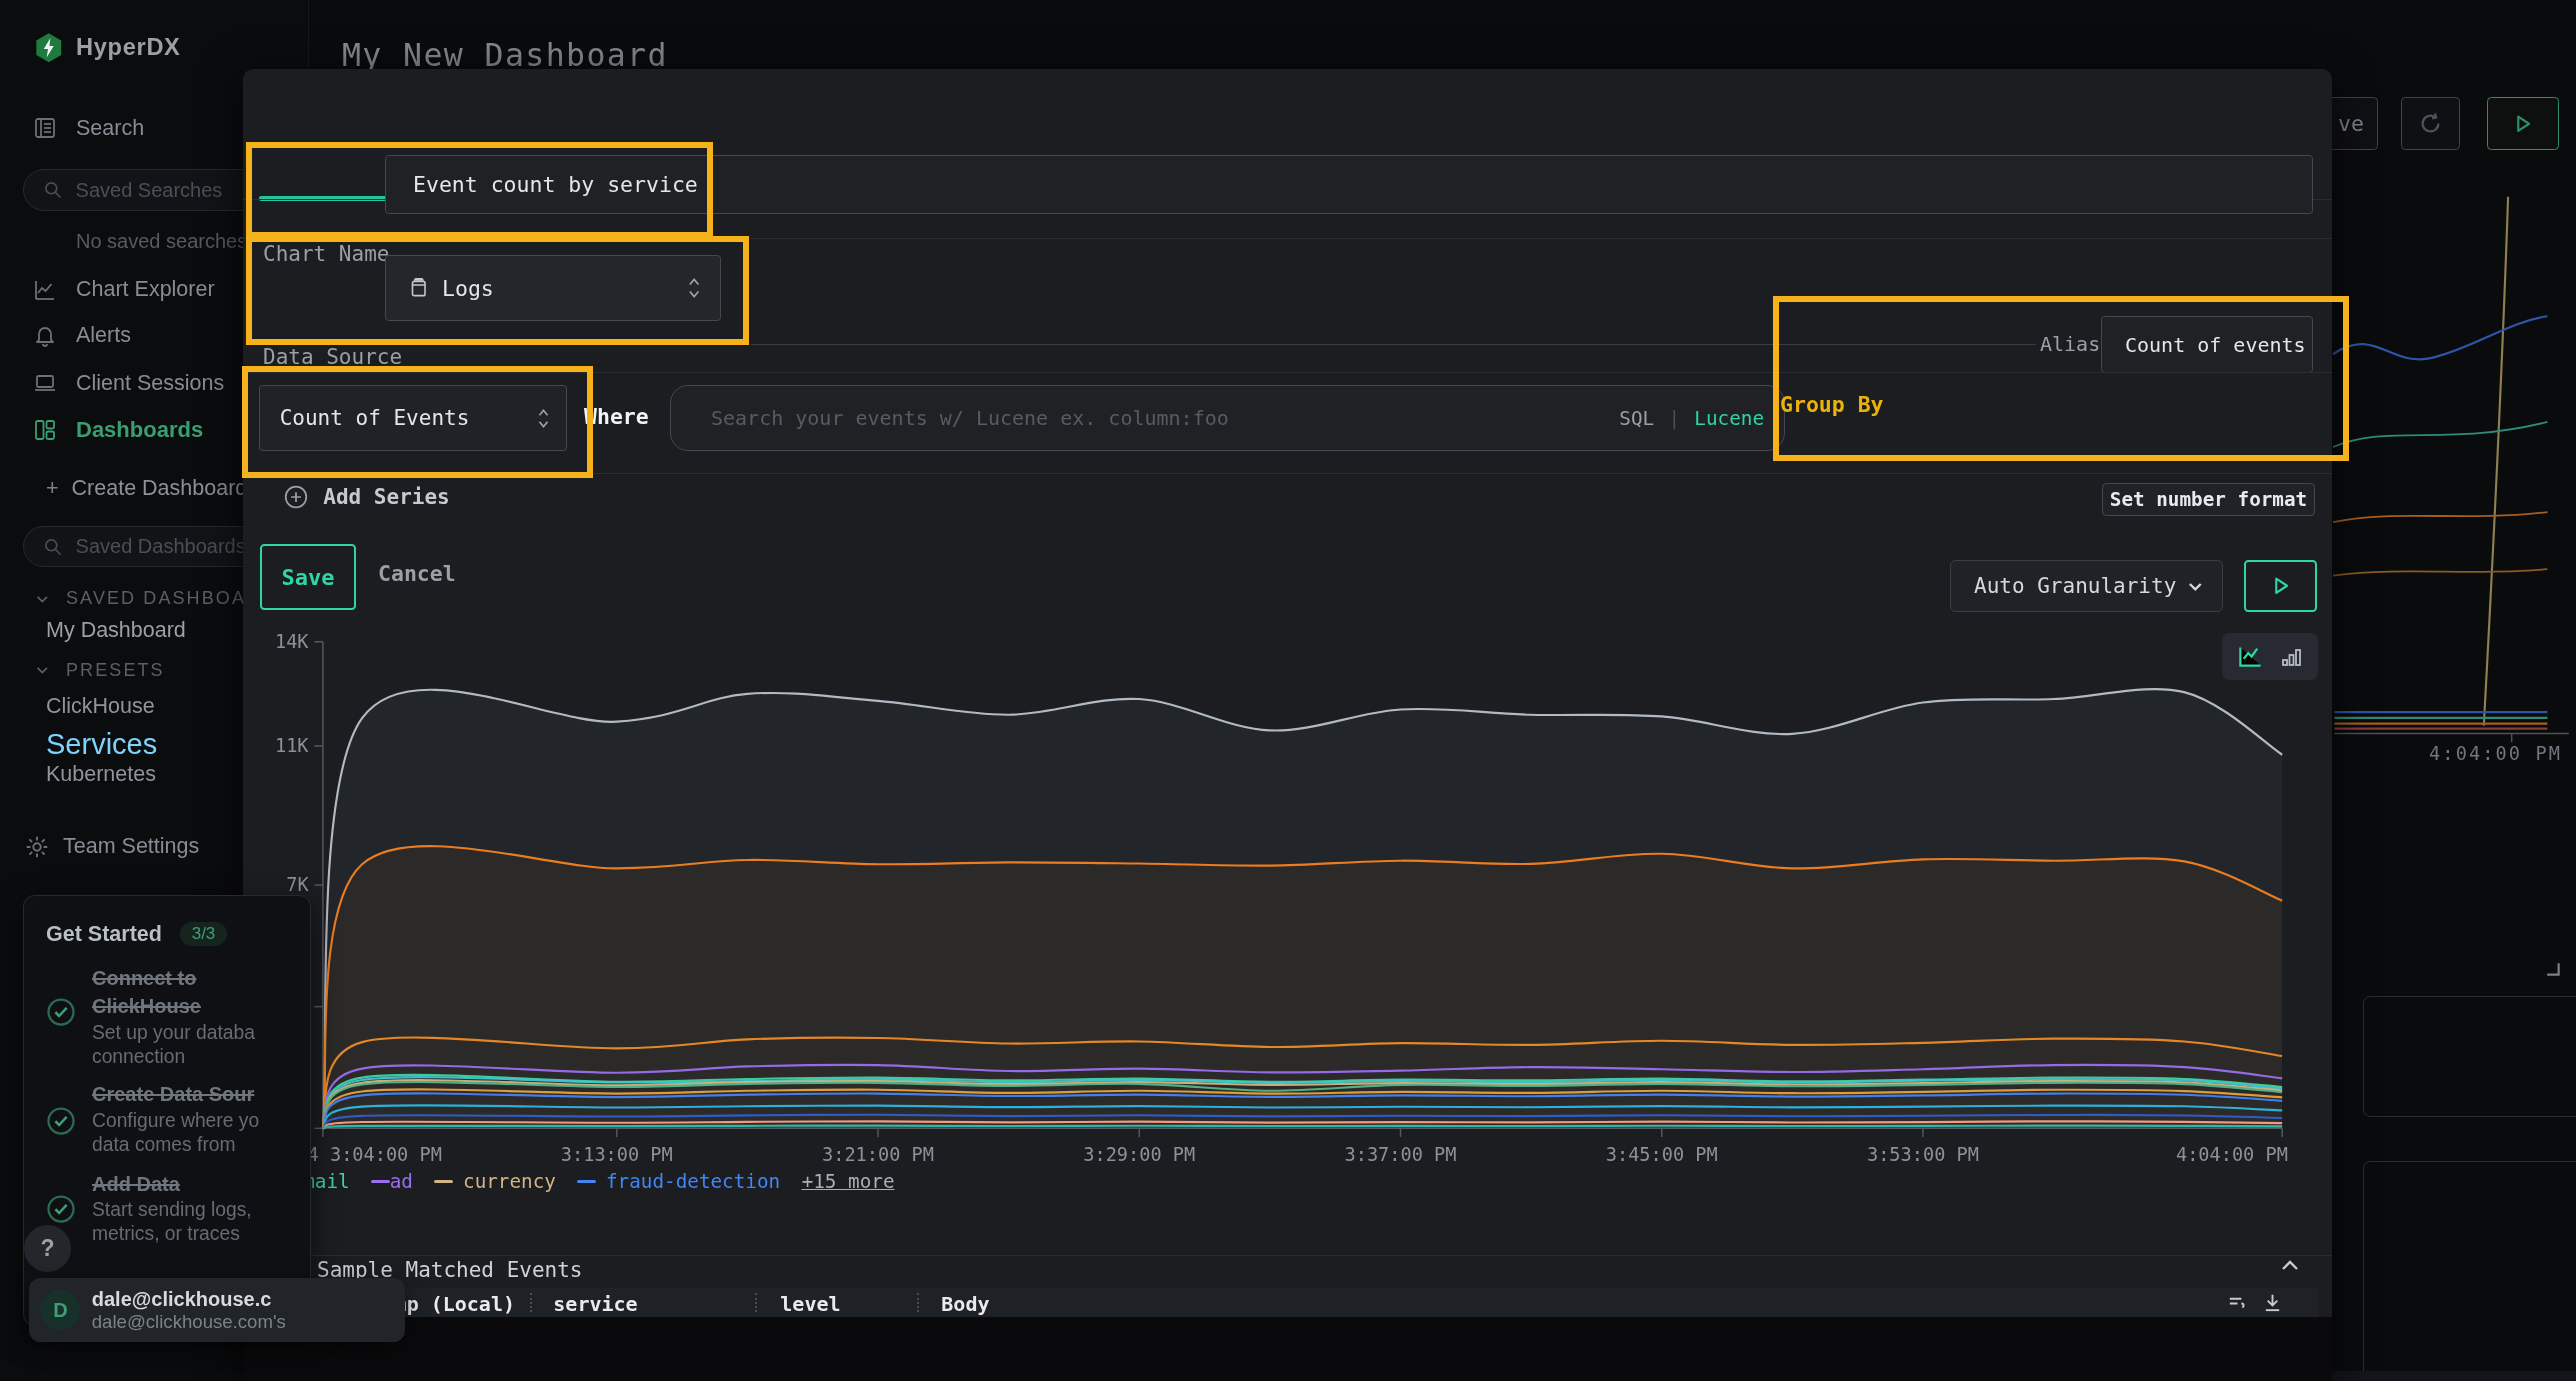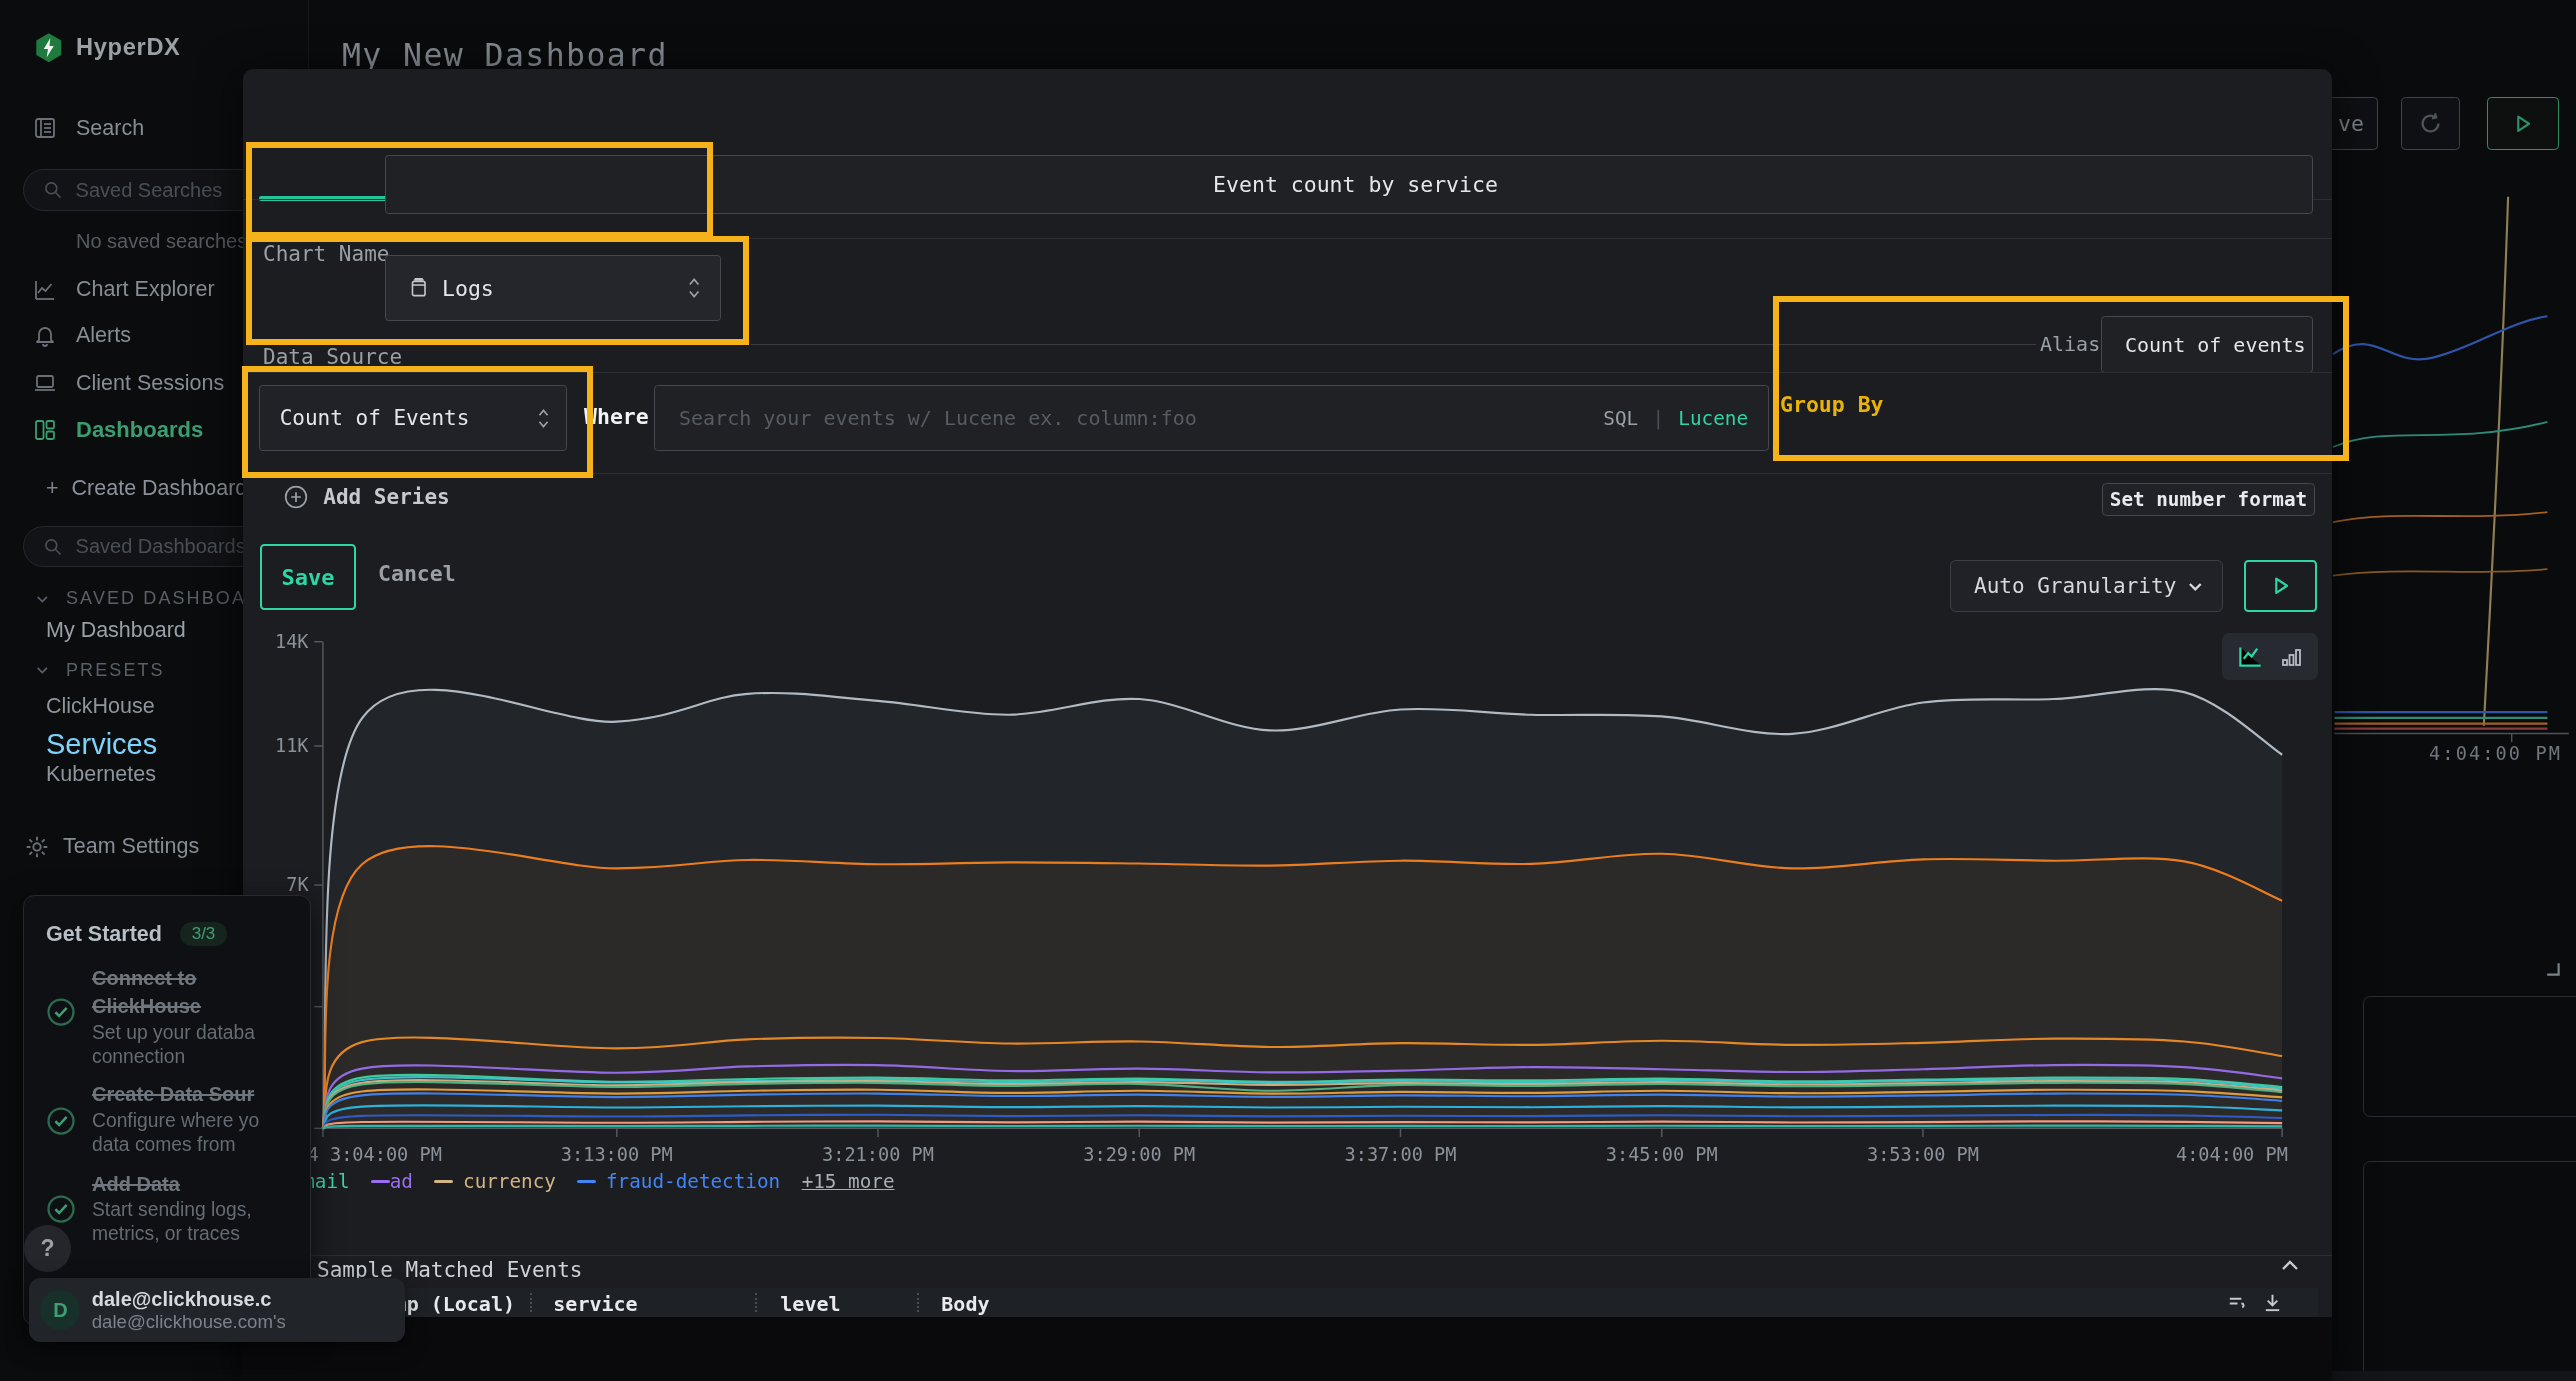--- a/index.html
+++ b/index.html
@@ -240,21 +240,21 @@
         <rect x="1.5" y="3" width="25" height="18" rx="3" fill="none" stroke="#9aa0a6" stroke-width="2"></rect>
         <path d="M5 16V9l3.2 3.8L11.4 9v7" fill="none" stroke="#9aa0a6" stroke-width="1.8"></path>
         <path d="M19.5 9v7m-2.6-2.6l2.6 2.6 2.6-2.6" fill="none" stroke="#9aa0a6" stroke-width="1.8"></path>
       </svg>
     <span>Markdown</span>
   </div>
   <div class="abs" style="left:15.7px;top:127px;width:170px;height:5px;background:#24c49c;border-radius:2.1px;"></div>
   <div class="divider" style="top:130px;"></div>
 
   <div class="abs fld-label" style="left:20px;top:173px;">Chart Name</div>
-  <div class="inp" style="left:142px;top:86px;width:1928px;height:59px;padding-left:13px;justify-content:center;">
+  <div class="inp" style="left:142px;top:86px;width:1928px;height:59px;padding-left:27px;">
       <span>Event count by service</span>
     </div>
   <div class="divider" style="top:169px;"></div>
 
   <div class="abs fld-label" style="left:20px;top:276px;">Data Source</div>
   <div class="inp sel" style="left:142px;top:186px;width:336px;height:66px;padding-left:21.5px;gap:13px;">
     <svg width="21.5" height="23" viewBox="0 0 24 24">
         <rect x="5" y="4" width="14" height="16" rx="2" fill="none" stroke="#c3c7cc" stroke-width="1.8"></rect>
         <path d="M5 8h14M6.5 2.5h11M7.5 1h9" stroke="#c3c7cc" stroke-width="1.6"></path>
       </svg>
@@ -274,21 +274,21 @@
   <div class="divider" style="top:303px;"></div>
 
   <div class="inp sel" style="left:15.7px;top:316px;width:308px;height:66px;padding-left:20px;font-size:21px;background:#202227;">
     <span>Count of Events</span>
     <svg style="margin-left:auto;margin-right:15.7px;" width="13" height="23" viewBox="0 0 16 28">
         <path d="M3 10l5-6 5 6" fill="none" stroke="#9aa0a6" stroke-width="2"></path>
         <path d="M3 18l5 6 5-6" fill="none" stroke="#9aa0a6" stroke-width="2"></path>
       </svg>
   </div>
   <div class="abs" style="left:341px;top:335px;font-size:21.5px;font-weight:bold;color:#f2f4f6;">Where</div>
-  <div class="inp" style="left:411px;top:316px;width:1115px;height:66px;padding-left:24px;font-size:20px;">
+  <div class="inp" style="left:427px;top:316px;width:1115px;height:66px;padding-left:40px;font-size:20px;border-radius:18px;">
     <span style="color:#575c63;">Search your events w/ Lucene ex. column:foo</span>
     <span style="margin-left:auto;margin-right:20px;display:flex;gap:14.3px;font-size:19.3px;">
       <span style="color:#9aa0a6;">SQL</span>
       <span style="color:#4a4e54;">|</span>
       <span style="color:#2fd6a4;">Lucene</span>
     </span>
   </div>
   <div class="abs" style="left:1537px;top:323px;font-size:21.5px;font-weight:bold;color:#eab308;">Group By</div>
 
   <div class="divider" style="top:404px;"></div>

